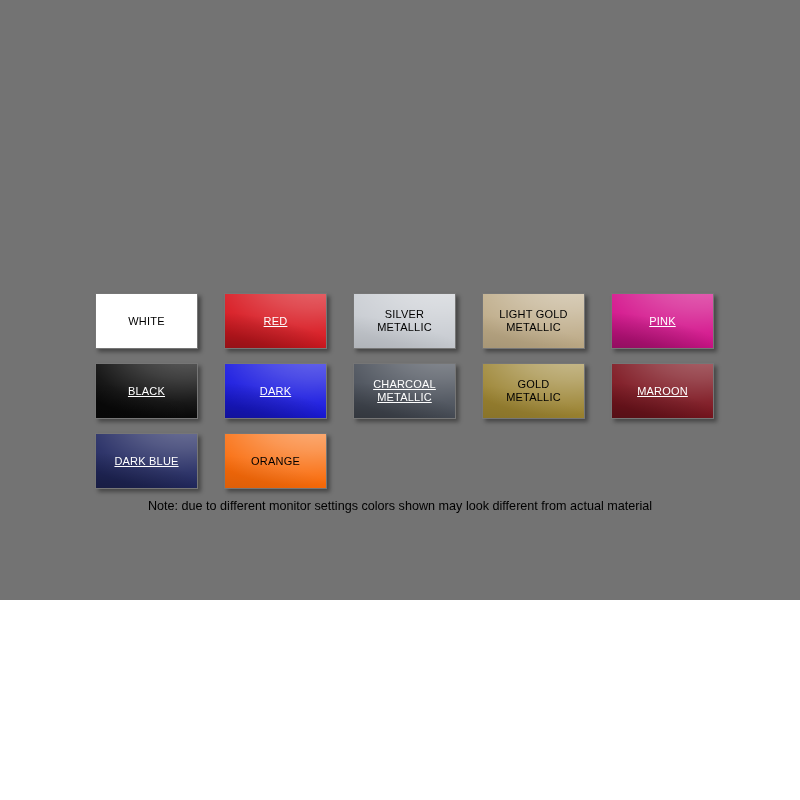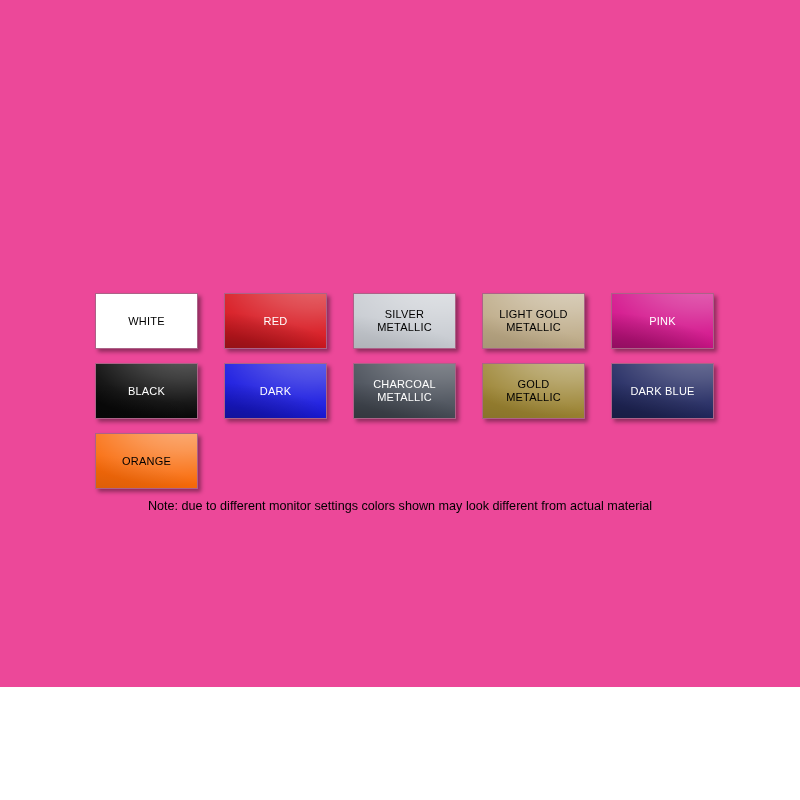--- a/index.html
+++ b/index.html
@@ -10,23 +10,23 @@
   body {
     width: 800px;
     height: 800px;
     font-family: "Liberation Sans", sans-serif;
     -webkit-font-smoothing: antialiased;
   }
 
   #page {
     position: relative;
     width: 800px;
-    height: 687px;
+    height: 600px;
     overflow: hidden;
-    background: #ec4899;
+    background: #737373;
   }
 
   
   #swatch-grid {
     position: absolute;
     left: 95px;
     top: 293px;
     width: 620px;
     display: grid;
     grid-template-columns: repeat(5, 103px);
@@ -109,21 +109,21 @@
     position: relative;
     z-index: 3;
     text-align: center;
     font-size: 11px;
     line-height: 13px;
     letter-spacing: 0.2px;
     white-space: pre-line;
     font-family: "Liberation Sans", sans-serif;
     pointer-events: none;
   }
-  .swatch.on-dark  .swatch-label { color: #ffffff; }
+  .swatch.on-dark  .swatch-label { color: #ffffff; text-decoration: underline; }
   .swatch.on-light .swatch-label { color: #000000; }
 
   
   #note {
     position: absolute;
     left: 0;
     top: 498px;
     width: 800px;
     text-align: center;
     font-size: 13px;
@@ -189,20 +189,26 @@
 METALLIC</div>
       </div>
       <div class="swatch light on-light">
         <div class="fill" style="background: rgb(154, 130, 48);"></div>
         <div class="gloss"></div>
         <div class="shade"></div>
         <div class="swatch-label">GOLD
 METALLIC</div>
       </div>
       <div class="swatch on-dark">
+        <div class="fill" style="background: rgb(125, 22, 32);"></div>
+        <div class="gloss"></div>
+        <div class="shade"></div>
+        <div class="swatch-label">MAROON</div>
+      </div>
+      <div class="swatch on-dark">
         <div class="fill" style="background: rgb(35, 42, 98);"></div>
         <div class="gloss"></div>
         <div class="shade"></div>
         <div class="swatch-label">DARK BLUE</div>
       </div>
       <div class="swatch light on-light">
         <div class="fill" style="background: rgb(249, 106, 9);"></div>
         <div class="gloss"></div>
         <div class="shade"></div>
         <div class="swatch-label">ORANGE</div>

